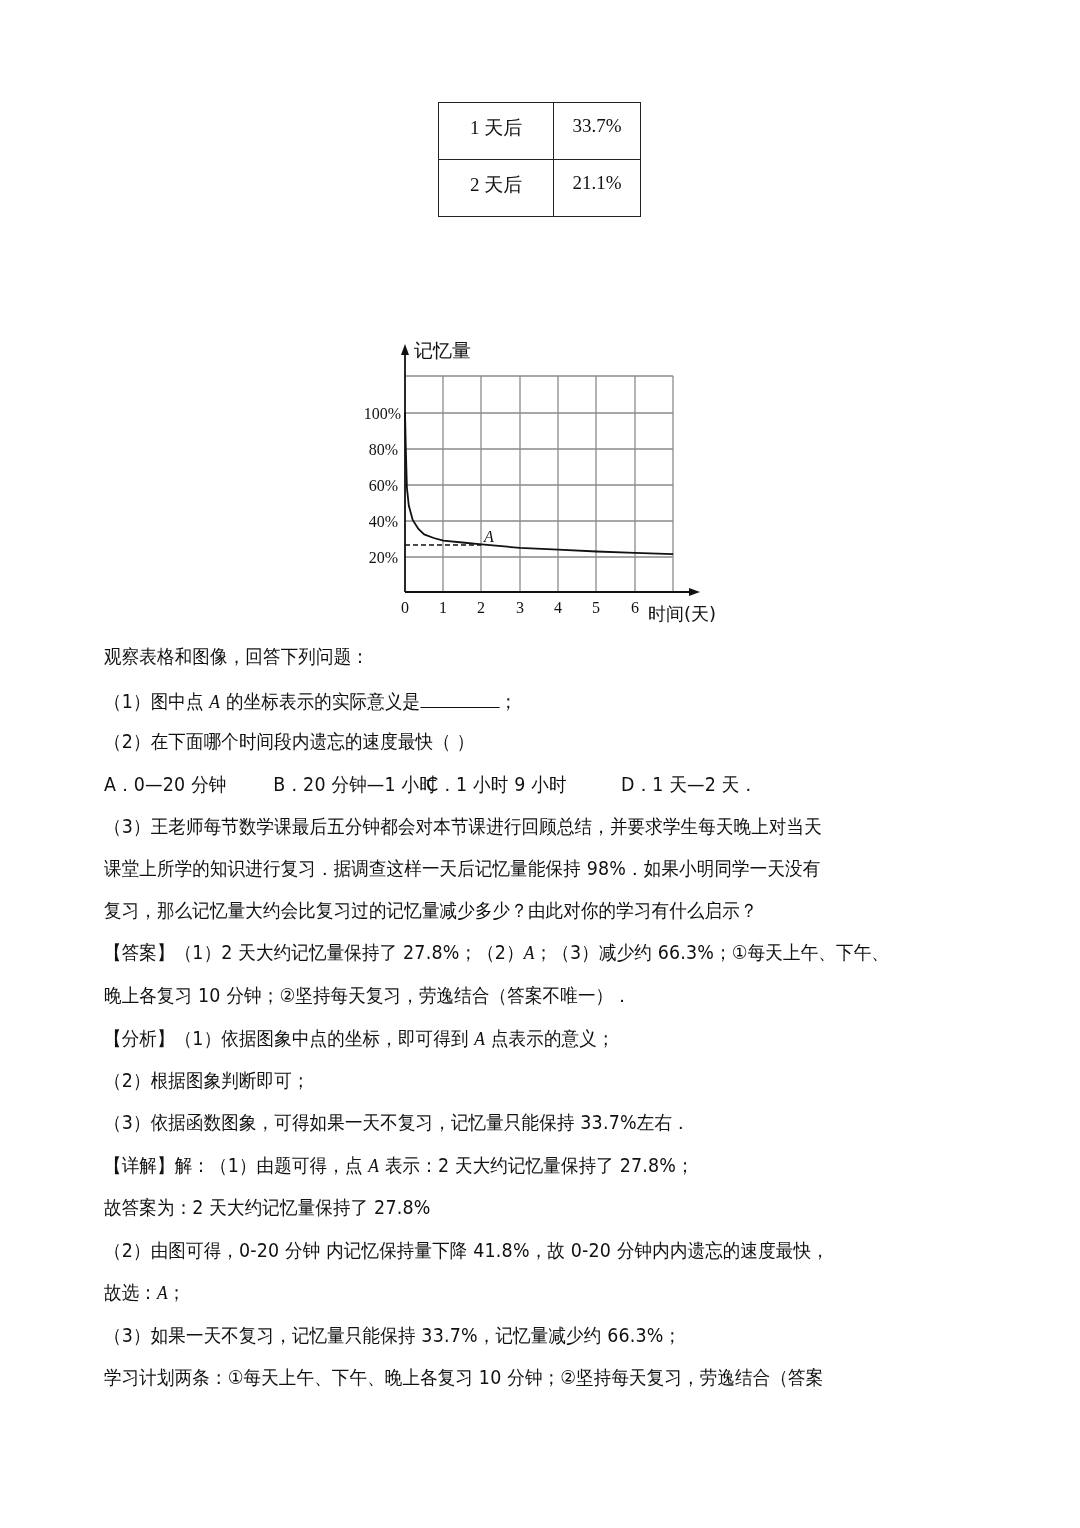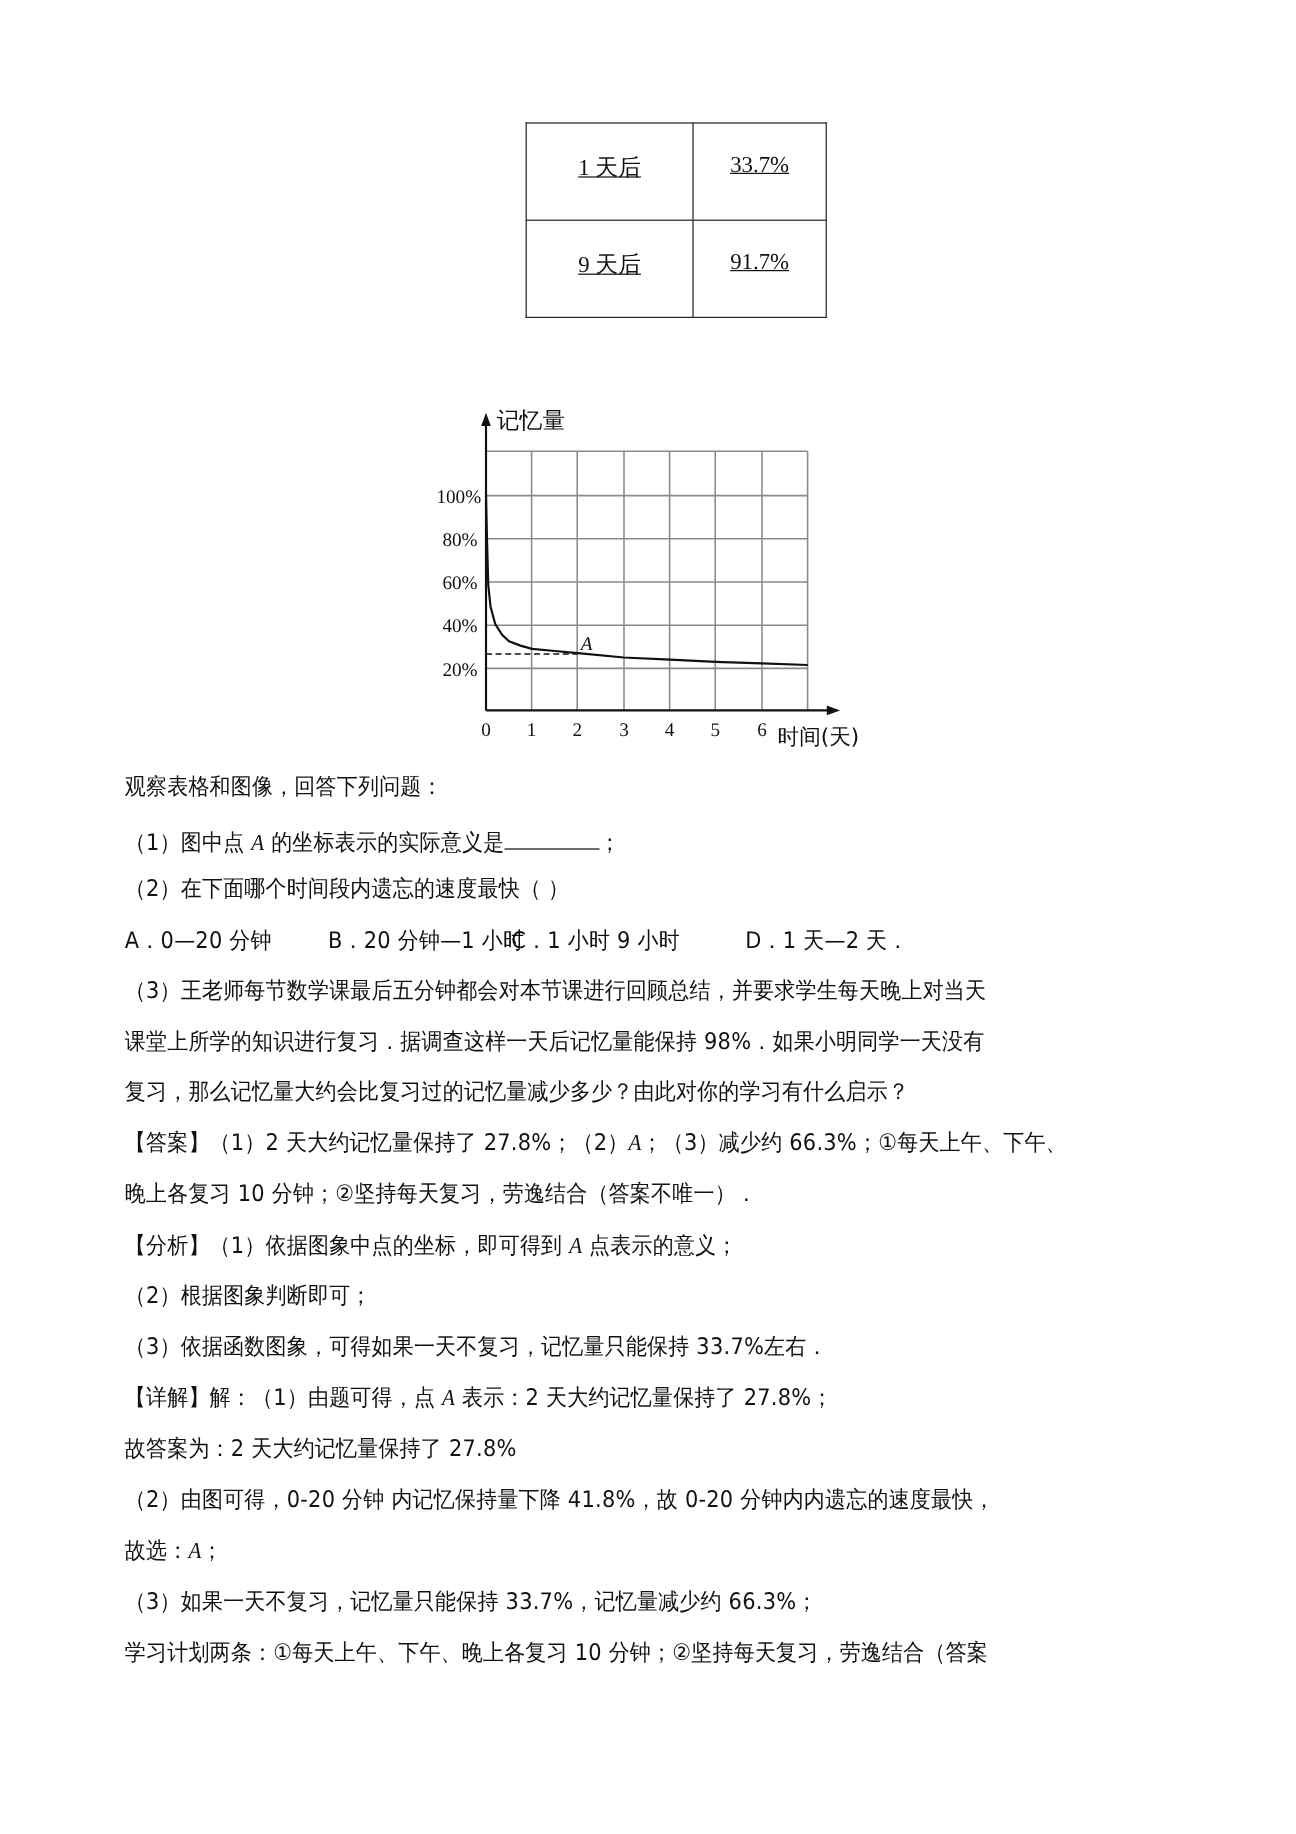--- a/index.html
+++ b/index.html
@@ -1,20 +1,20 @@
 <!DOCTYPE html>
 <html><head>
 <meta charset="utf-8">
 <style>
   html, body { margin: 0; padding: 0; background: #ffffff; }
   body { width: 1080px; height: 1528px; position: relative; overflow: hidden;
          font-family: "DejaVu Serif", "Liberation Serif", serif; color: #111; }
   .tbl { position: absolute; left: 438px; top: 102px; border-collapse: collapse; }
   .tbl td { border: 1.6px solid #222; height: 56px; font-size: 19px; text-align: center;
-            font-family: "Liberation Serif", "DejaVu Serif", serif; padding: 12px; vertical-align: top; text-decoration: underline; }
+            font-family: "Liberation Serif", "DejaVu Serif", serif; padding: 0; vertical-align: top; }
   .tbl td span { display: block; padding-top: 12px; }
   .tbl td.c1 { width: 114px; }
   .tbl td.c2 { width: 86px; }
   .chart { position: absolute; left: 340px; top: 335px; width: 400px; height: 300px; }
   .text { position: absolute; left: 104px; width: 880px; font-size: 19px; line-height: 21px;
           white-space: nowrap; font-family: "DejaVu Sans", "Liberation Sans", sans-serif;
           transform: scaleX(0.92); transform-origin: left top; letter-spacing: 0.2px; }
   .ital { font-style: italic; font-family: "Liberation Serif", serif; }
   .blank { display: inline-block; width: 86px; border-bottom: 1.5px solid #111; height: 18px; vertical-align: baseline; }
   .opt { display: inline-block; }
@@ -27,24 +27,24 @@
       <tr>
     <td class="c1">
           <span>1 天后</span>
         </td>
     <td class="c2">
           <span>33.7%</span>
         </td>
   </tr>
   <tr>
     <td class="c1">
-          <span>9 天后</span>
+          <span>2 天后</span>
         </td>
     <td class="c2">
-          <span>91.7%</span>
+          <span>21.1%</span>
         </td>
   </tr>
 </tbody>
   </table>
 
 <svg class="chart" viewBox="0 0 400 300" width="400" height="300">
   <g stroke="#8a8a8a" stroke-width="1.3" fill="none">
     <line x1="65" y1="41" x2="333" y2="41"></line>
     <line x1="65" y1="78" x2="333" y2="78"></line>
     <line x1="65" y1="114" x2="333" y2="114"></line>

